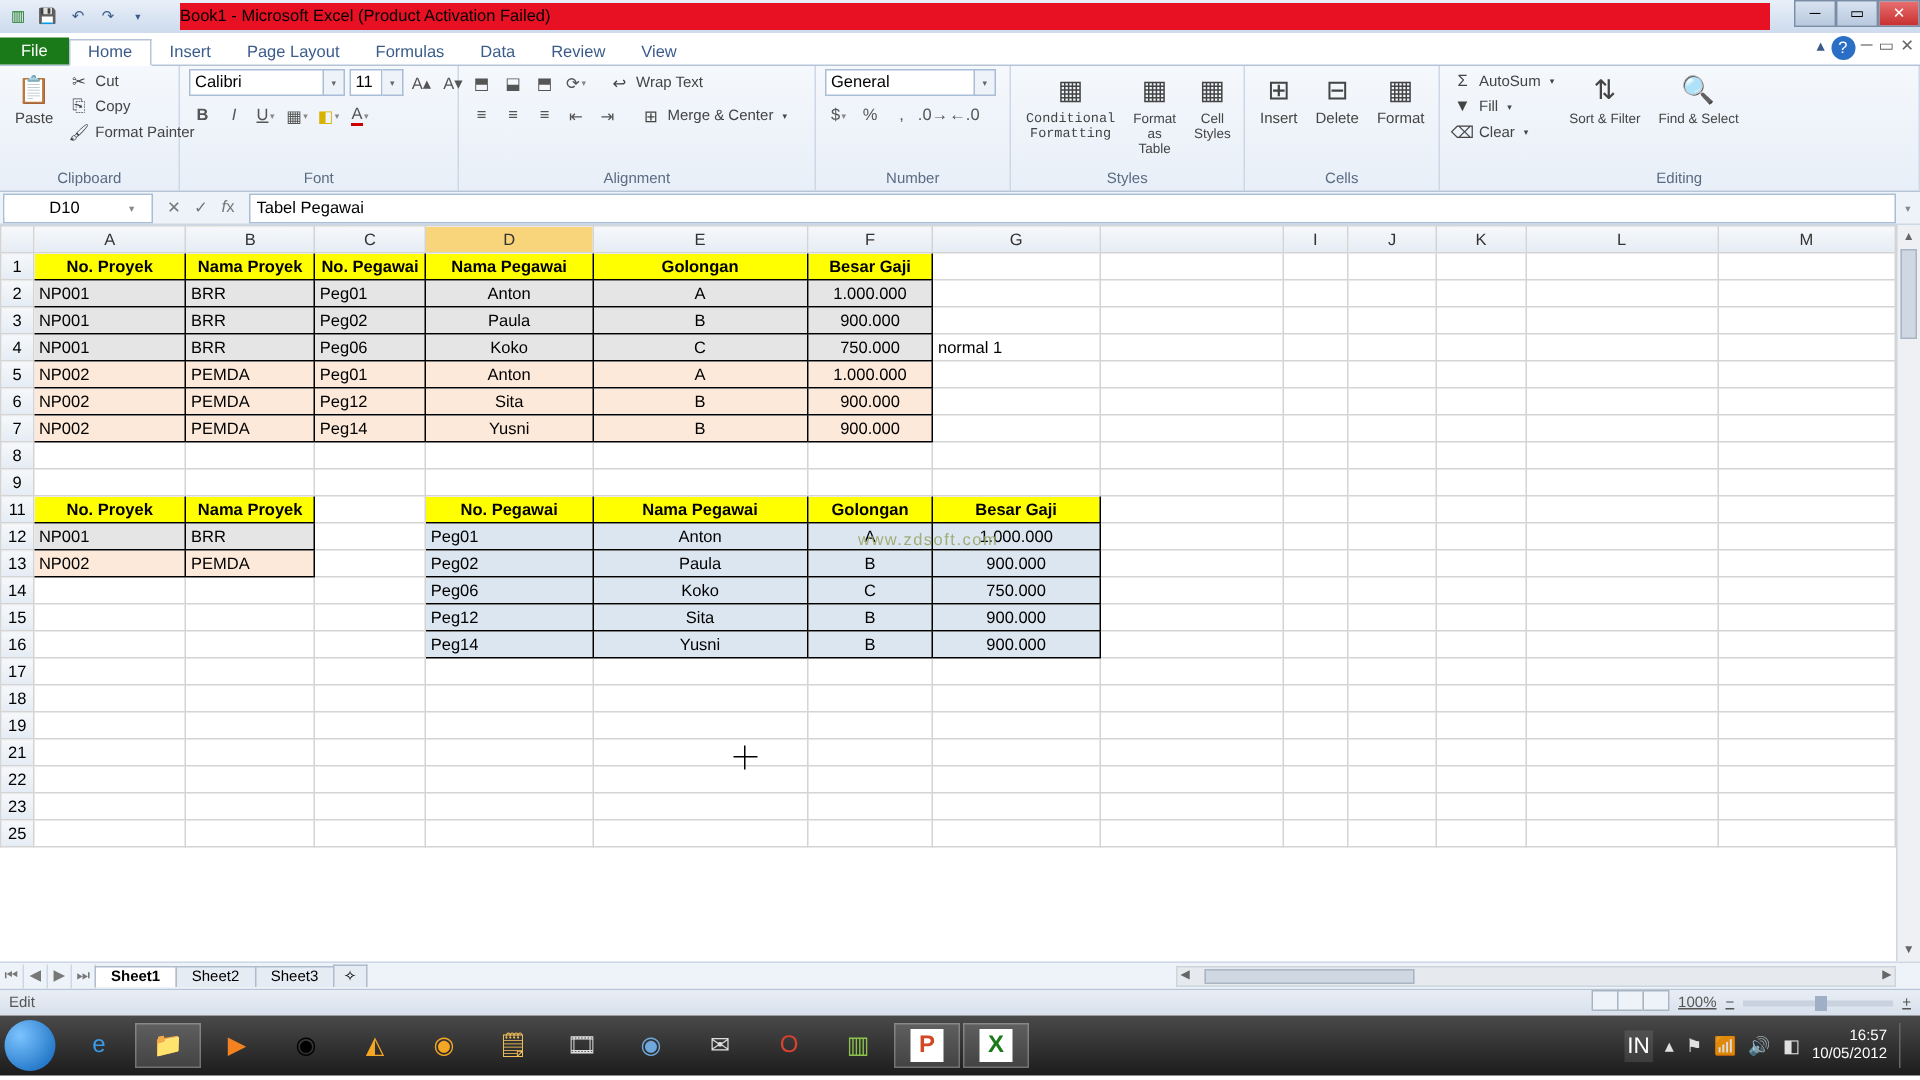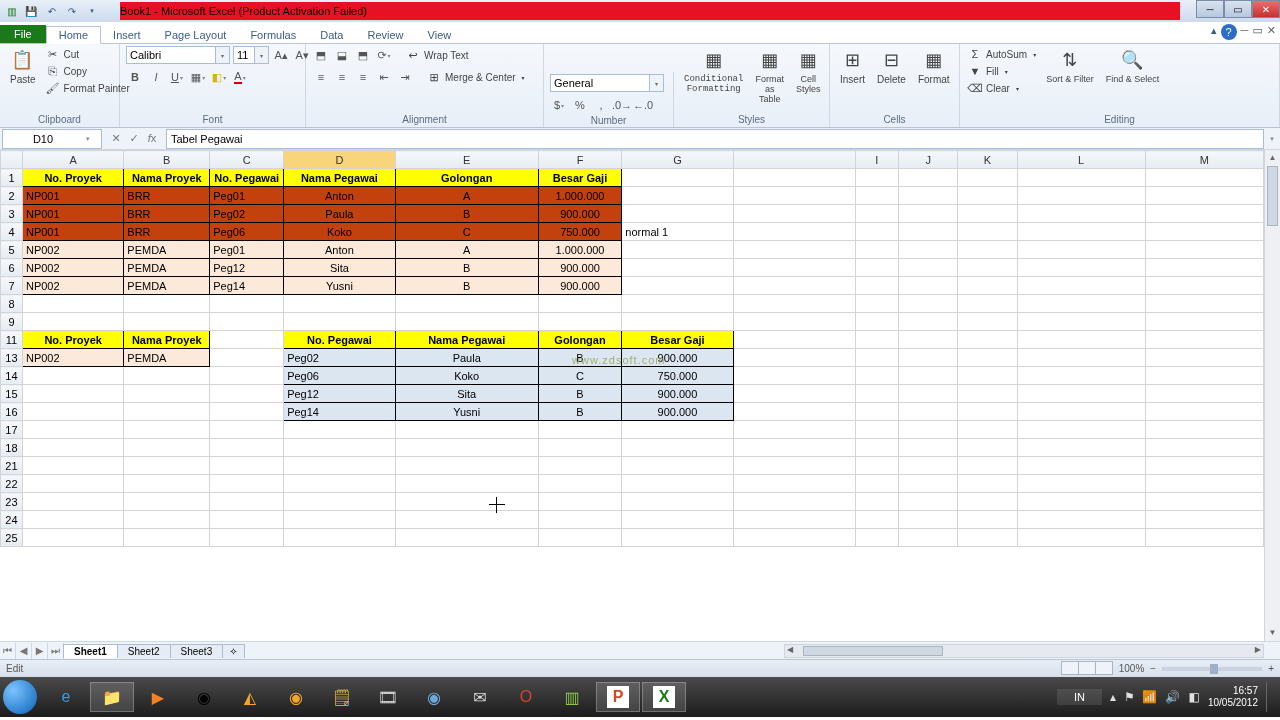--- a/index.html
+++ b/index.html
@@ -53,21 +53,21 @@
 .grid th, .grid td { border:1px solid #d4d4d4; height:18px; font-size:11px; padding:0 3px; white-space:nowrap; overflow:hidden; }
 .grid thead th { background:linear-gradient(#f6f8fb,#e5ecf4); color:#333; text-align:center; font-weight:normal; }
 .grid tbody th { background:linear-gradient(#f6f8fb,#e5ecf4); text-align:center; font-weight:normal; width:22px; }
 .grid thead th:first-child { width:22px; }
 
 .cA{width:102px;} .cB{width:86px;} .cC{width:74px;} .cD{width:112px;} .cE{width:144px;} .cF{width:84px;}
 .cG{width:112px;} .cH{width:124px;} .cI{width:44px;} .cJ{width:60px;} .cK{width:60px;} .cL{width:130px;} .cM{width:120px;} .cN{width:16px;}
 
 .hdr-yellow { background:#ffff00 !important; font-weight:bold; text-align:center; border:1px solid #000 !important;}
 .tbl-border { border:1px solid #000 !important;}
-.fill-lav { background:#c2410c;}
+.fill-lav { background:#e5e5e5;}
 .fill-peach { background:#fde9d9;}
 .fill-blue { background:#dce6f1;}
 .c-center { text-align:center;}
 .sel-cell { outline:2px solid #000; outline-offset:-1px; background:#fff;}
 .row-hl th{ background:#f8d57a !important;}
 .col-hl { background:#f8d57a !important;}
 
 .vscroll { position:absolute; right:0; top:0; width:16px; bottom:0; background:#eef0f3; border-left:1px solid #cdd5df;}
 .vscroll .thumb{ position:absolute; left:2px; right:2px; top:16px; height:60px; background:#cfd7e2; border:1px solid #aab5c4;}
 .vscroll .arr{ position:absolute; left:0; right:0; height:16px; text-align:center; font-size:8px; color:#666; line-height:16px;}
@@ -79,37 +79,37 @@
 .sheet-row { height:18px; background:#eef3f9; display:flex; align-items:center; border-top:1px solid #cdd8e6; font-size:10px; position:relative;}
 .sheet-nav { display:flex; gap:0; }
 .sheet-nav span{ width:16px; height:16px; text-align:center; color:#777; border-right:1px solid #cdd8e6; line-height:16px;}
 .sheet-tab { padding:1px 10px; border:1px solid #b0bccc; border-bottom:none; background:#e6ecf4; margin-left:-1px; }
 .sheet-tab.active { background:#fff; font-weight:bold;}
 .hscroll-track{ position:absolute; right:16px; width:480px; top:2px; height:14px; background:#e6e9ed; border:1px solid #cdd5df;}
 .hscroll-track .thumb{position:absolute;left:18px;width:140px;top:1px;bottom:1px;background:#cfd7e2;border:1px solid #aab5c4;}
 
 
 .statusbar { height:18px; background:linear-gradient(#e9eef5,#d7e0ec); display:flex; align-items:center; justify-content:space-between; padding:0 6px; font-size:10px; color:#555; border-top:1px solid #b6c4d8;}
-.zoom { display:flex; align-items:center; gap:6px;}
+.zoom { display:flex; align-items:center; gap:6px;text-decoration:underline;}
 .zoom .track{ width:100px; height:4px; background:#c9d2de; position:relative;}
 .zoom .track .t{position:absolute; left:48px; top:-3px; width:8px; height:10px; background:#9fb0c6;}
 .view-btns span{ width:18px; height:14px; display:inline-block; border:1px solid #aab5c4; background:#eef3fa; margin-left:-1px;}
 
 
 .taskbar { height:40px; background:linear-gradient(#4a4a4a,#1c1c1c); display:flex; align-items:center; position:relative;}
 .start { width:40px; height:40px; display:flex; align-items:center; justify-content:center;}
 .orb { width:34px; height:34px; border-radius:50%; background:radial-gradient(circle at 30% 30%,#7cc3ff,#0a62b8);}
 .tb-apps { display:flex; gap:2px; margin-left:4px;}
 .tb-app { width:44px; height:30px; display:flex; align-items:center; justify-content:center; border:1px solid transparent; }
 .tb-app.active{ background:rgba(255,255,255,.15); border:1px solid rgba(255,255,255,.25);}
 .tb-app .ai{ width:24px; height:24px; display:flex; align-items:center; justify-content:center; font-size:16px;}
 .tray { position:absolute; right:6px; top:0; height:40px; display:flex; align-items:center; gap:8px; color:#fff; font-size:10px;}
 .tray .clock { text-align:right; line-height:12px;}
 .tray-ico { font-size:12px; opacity:.85;}
-.tray .lang{background:rgba(255,255,255,.1); padding:2px 17px; font-size:11px;}
+.tray .lang{background:rgba(255,255,255,.1); padding:2px 2px; font-size:15px;}
 
 
 .cursor-cross { position:absolute; left:489px; top:347px; width:16px; height:16px; pointer-events:none;}
 .cursor-cross::before,.cursor-cross::after{content:"";position:absolute;background:#000;}
 .cursor-cross::before{left:7px;top:0;width:1px;height:16px;}
 .cursor-cross::after{top:7px;left:0;height:1px;width:16px;}
 </style>
 </head>
 <body>
 
@@ -228,21 +228,21 @@
         <div class="small-btn" style="margin-left:8px;">
             <span class="ico">⊞</span>
             <span>Merge &amp; Center</span>
             <span style="font-size:6px;margin-left:2px;">▾</span>
           </div>
       </div>
     </div>
     <div class="ribbon-group-label">Alignment</div>
   </div>
 
-  <div class="ribbon-group" style="width:130px;margin-top:28px;">
+  <div class="ribbon-group" style="width:130px;">
     <div class="rg-body" style="flex-direction:column;gap:4px;">
       <div class="dd-field">
           <input style="width: 100px;" value="General">
           <span class="dd-caret">▾</span>
         </div>
       <div class="tb-row">
         <span class="tb-btn split">$</span>
         <span class="tb-btn">%</span>
         <span class="tb-btn">,</span>
         <span class="tb-btn">.0→</span>
@@ -520,20 +520,37 @@
           <td class="hdr-yellow c-center">Besar Gaji</td>
           <td></td>
           <td></td>
           <td></td>
           <td></td>
           <td></td>
           <td></td>
           <td></td>
         </tr>
         <tr>
+          <th>12</th>
+          <td class="fill-lav tbl-border">NP001</td>
+          <td class="fill-lav tbl-border">BRR</td>
+          <td></td>
+          <td class="fill-blue tbl-border">Peg01</td>
+          <td class="fill-blue tbl-border c-center">Anton</td>
+          <td class="fill-blue tbl-border c-center">A</td>
+          <td class="fill-blue tbl-border c-center">1.000.000</td>
+          <td></td>
+          <td></td>
+          <td></td>
+          <td></td>
+          <td></td>
+          <td></td>
+          <td></td>
+        </tr>
+        <tr>
           <th>13</th>
           <td class="fill-peach tbl-border">NP002</td>
           <td class="fill-peach tbl-border">PEMDA</td>
           <td></td>
           <td class="fill-blue tbl-border">Peg02</td>
           <td class="fill-blue tbl-border c-center">Paula</td>
           <td class="fill-blue tbl-border c-center">B</td>
           <td class="fill-blue tbl-border c-center">900.000</td>
           <td></td>
           <td></td>
@@ -622,20 +639,37 @@
           <td></td>
           <td></td>
           <td></td>
           <td></td>
           <td></td>
           <td></td>
           <td></td>
           <td></td>
         </tr>
         <tr>
+          <th>19</th>
+          <td></td>
+          <td></td>
+          <td></td>
+          <td></td>
+          <td></td>
+          <td></td>
+          <td></td>
+          <td></td>
+          <td></td>
+          <td></td>
+          <td></td>
+          <td></td>
+          <td></td>
+          <td></td>
+        </tr>
+        <tr>
           <th>21</th>
           <td></td>
           <td></td>
           <td></td>
           <td></td>
           <td></td>
           <td></td>
           <td></td>
           <td></td>
           <td></td>
@@ -657,37 +691,20 @@
           <td></td>
           <td></td>
           <td></td>
           <td></td>
           <td></td>
           <td></td>
           <td></td>
         </tr>
         <tr>
           <th>23</th>
-          <td></td>
-          <td></td>
-          <td></td>
-          <td></td>
-          <td></td>
-          <td></td>
-          <td></td>
-          <td></td>
-          <td></td>
-          <td></td>
-          <td></td>
-          <td></td>
-          <td></td>
-          <td></td>
-        </tr>
-        <tr>
-          <th>24</th>
           <td></td>
           <td></td>
           <td></td>
           <td></td>
           <td></td>
           <td></td>
           <td></td>
           <td></td>
           <td></td>
           <td></td>

